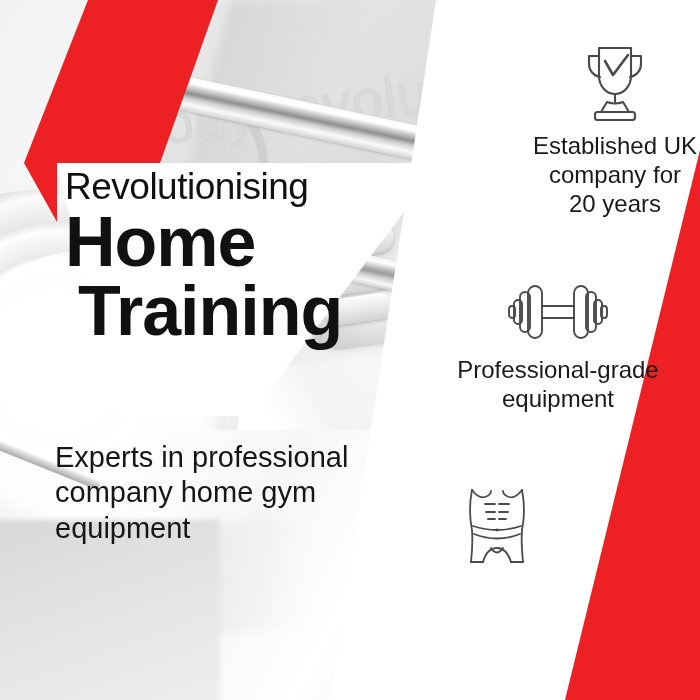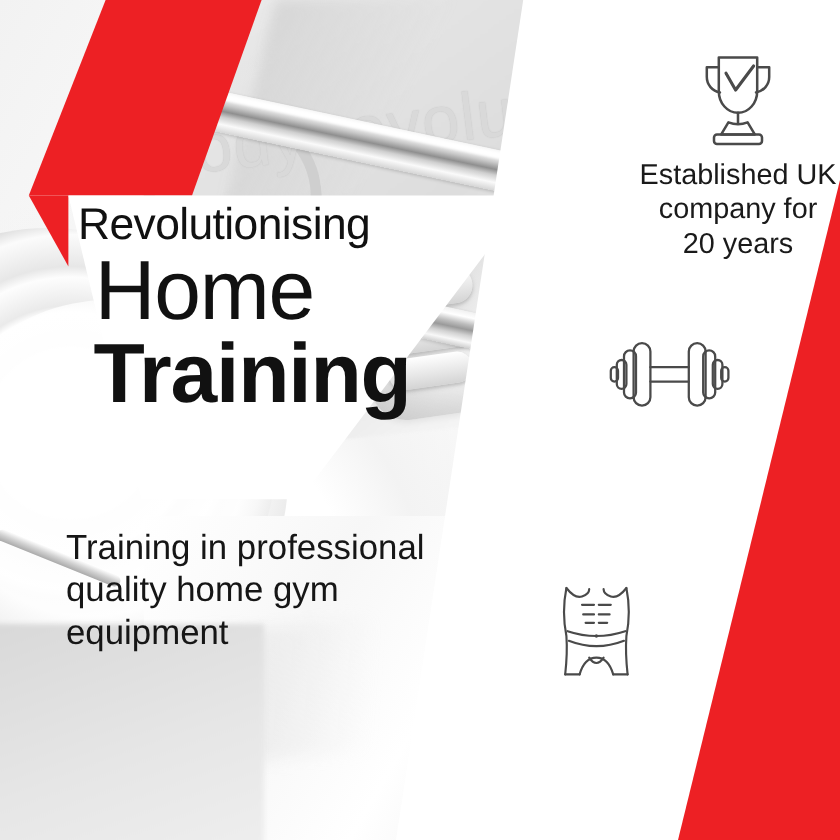--- a/index.html
+++ b/index.html
@@ -121,22 +121,22 @@
   
   .headline-wrap{
     position:absolute;left:60px;top:168px;width:420px;
     color:#111;
   }
   .h-line1{
     font-size:37px;font-weight:400;letter-spacing:-.5px;line-height:1;
     margin:0 0 4px 5px;
   }
   .h-line2{
-    font-size:70px;font-weight:400;letter-spacing:-1px;line-height:.96;
-    margin:0 0 2px 19px;
+    font-size:70px;font-weight:700;letter-spacing:-1px;line-height:.96;
+    margin:0 0 2px 5px;
   }
   .h-line3{
     font-size:70px;font-weight:700;letter-spacing:-1px;line-height:.96;
     margin:0 0 0 18px;
   }
   .subcopy{
     position:absolute;left:55px;top:440px;width:350px;
     font-size:29px;line-height:1.22;color:#161616;font-weight:400;
   }
 
@@ -190,21 +190,21 @@
 
     <polygon points="57,163 441,163 250,416 118,416" fill="#ffffff"></polygon>
   </svg>
 
   <div class="headline-wrap">
     <div class="h-line1">Revolutionising</div>
     <div class="h-line2">Home</div>
     <div class="h-line3">Training</div>
   </div>
 
-  <div class="subcopy">Training in professional quality home gym equipment</div>
+  <div class="subcopy">Experts in professional company home gym equipment</div>
 
   <div class="features">
 
     <div class="feature f1">
       <div class="ficon">
         <svg width="78" height="82" viewBox="0 0 78 82" fill="none" stroke="#4a4a4a" stroke-width="2.1" stroke-linecap="round" stroke-linejoin="round">
           <path d="M23 6 H55 V34 a16 18 0 0 1 -32 0 Z"></path>
           <path d="M23 14 H13 v8 a13 13 0 0 0 11 13"></path>
           <path d="M55 14 H65 v8 a13 13 0 0 1 -11 13"></path>
           <path d="M39 52 v8"></path>
@@ -226,20 +226,22 @@
           <rect x="8" y="24" width="8" height="24" rx="4"></rect>
           <rect x="3" y="30" width="6" height="12" rx="3"></rect>
           <rect x="68" y="10" width="14" height="52" rx="7"></rect>
           <rect x="80" y="16" width="10" height="40" rx="5"></rect>
           <rect x="88" y="24" width="8" height="24" rx="4"></rect>
           <rect x="95" y="30" width="6" height="12" rx="3"></rect>
           <path d="M36 30 H68"></path>
           <path d="M36 42 H68"></path>
         </svg>
       </div>
+      <div class="flabel">Professional-grade
+equipment</div>
     </div>
 
     <div class="feature f3">
       <div class="ficon">
         <svg width="74" height="84" viewBox="0 0 74 84" fill="none" stroke="#4a4a4a" stroke-width="1.8" stroke-linecap="round" stroke-linejoin="round">
           <path d="M12 4 q7 9 13 7 q6 -2 6 -6"></path>
           <path d="M62 4 q-7 9 -13 7 q-6 -2 -6 -6"></path>
           <path d="M12 4 q-4 20 0 40 q1 14 -1 32"></path>
           <path d="M62 4 q4 20 0 40 q-1 14 1 32"></path>
           <path d="M13 40 q24 8 48 0"></path>

